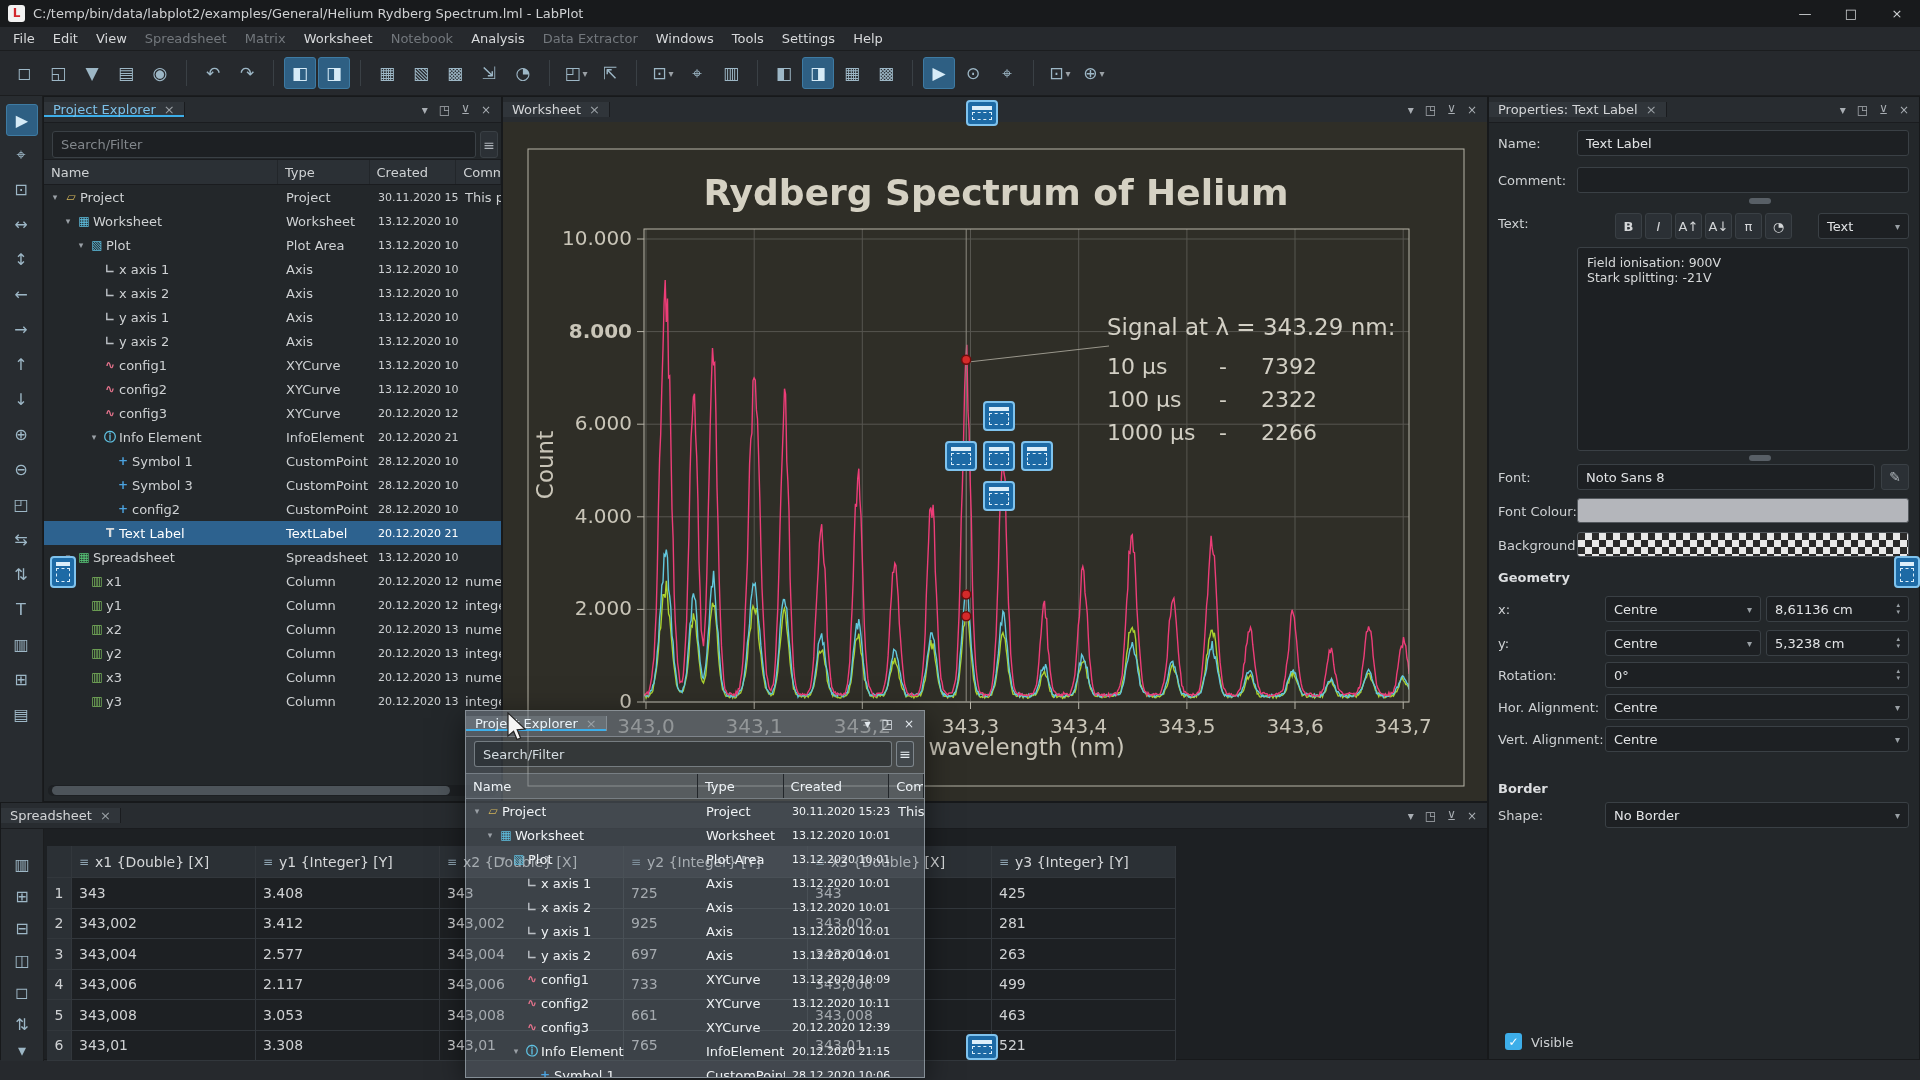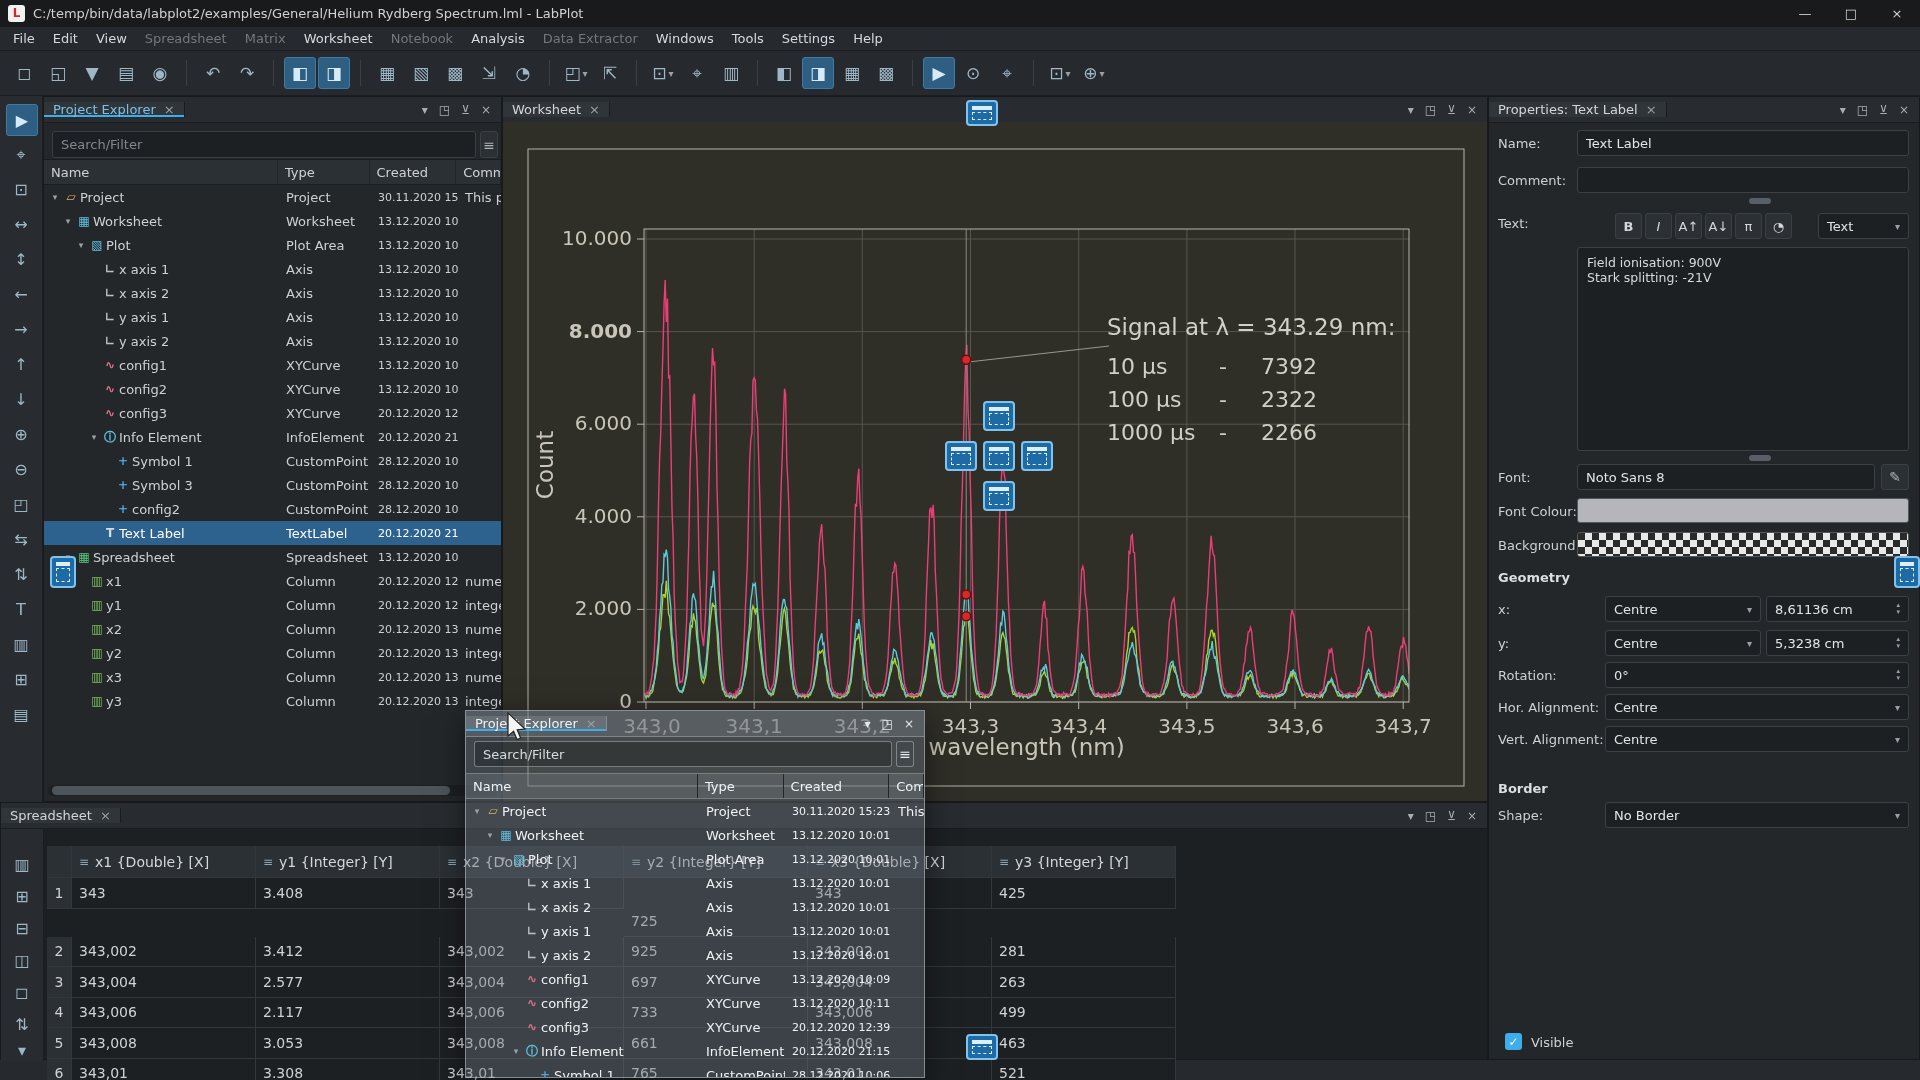--- a/index.html
+++ b/index.html
@@ -524,28 +524,29 @@
           <circle cx="463.2" cy="237.8" r="4.5" fill="#d42a2a" stroke="#6e0d0d" stroke-width="1.5"></circle>
           <circle cx="463.2" cy="472.5" r="4.5" fill="#d42a2a" stroke="#6e0d0d" stroke-width="1.5"></circle>
           <circle cx="463.2" cy="494.3" r="4.5" fill="#d42a2a" stroke="#6e0d0d" stroke-width="1.5"></circle>
         </svg>
         <div class="chart-text" style="left: 49px; top: 567px; width: 80px; text-align: right; font-size: 20px;">0</div>
         <div class="chart-text" style="left: 49px; top: 474.4px; width: 80px; text-align: right; font-size: 20px;">2.000</div>
         <div class="chart-text" style="left: 49px; top: 381.8px; width: 80px; text-align: right; font-size: 20px;">4.000</div>
         <div class="chart-text" style="left: 49px; top: 289.2px; width: 80px; text-align: right; font-size: 20px;">6.000</div>
         <div class="chart-text" style="left: 49px; top: 196.6px; width: 80px; text-align: right; font-size: 20px; font-weight: bold;">8.000</div>
         <div class="chart-text" style="left: 49px; top: 104px; width: 80px; text-align: right; font-size: 20px;">10.000</div>
-        <div class="chart-text" style="left: 103px; top: 592px; width: 80px; text-align: center; font-size: 20px; padding-left: 6px;">343,0</div>
+        <div class="chart-text" style="left: 103px; top: 592px; width: 80px; text-align: center; font-size: 20px;">343,0</div>
         <div class="chart-text" style="left: 211.17px; top: 592px; width: 80px; text-align: center; font-size: 20px;">343,1</div>
         <div class="chart-text" style="left: 319.34px; top: 592px; width: 80px; text-align: center; font-size: 20px;">343,2</div>
         <div class="chart-text" style="left: 427.51px; top: 592px; width: 80px; text-align: center; font-size: 20px;">343,3</div>
         <div class="chart-text" style="left: 535.68px; top: 592px; width: 80px; text-align: center; font-size: 20px;">343,4</div>
         <div class="chart-text" style="left: 643.85px; top: 592px; width: 80px; text-align: center; font-size: 20px;">343,5</div>
         <div class="chart-text" style="left: 752.02px; top: 592px; width: 80px; text-align: center; font-size: 20px;">343,6</div>
         <div class="chart-text" style="left: 860.19px; top: 592px; width: 80px; text-align: center; font-size: 20px;">343,7</div>
+        <div class="chart-text" style="left: 25px; top: 50px; width: 936px; text-align: center; font-size: 36px; font-weight: bold; color: rgb(213, 209, 195);">Rydberg Spectrum of Helium</div>
         <div class="chart-text" style="left: -8px; top: 330px; width: 100px; text-align: center; font-size: 23px; transform: rotate(-90deg);">Count</div>
         <div class="chart-text" style="left: 373.5px; top: 612px; width: 300px; text-align: center; font-size: 23px;">wavelength (nm)</div>
         <div id="annotation" style="left: 604px; top: 192px; width: 300px;">
           <div class="ann-title">Signal at λ = 343.29 nm:</div>
           <div class="ann-row">
             <span class="a">10 µs</span>
             <span class="b">-</span>
             <span class="c">7392</span>
           </div>
           <div class="ann-row">
@@ -730,21 +731,21 @@
           <div class="ss-cell ss-head" style="width: 184px; height: 32px;">
             <span class="ss-colicon">≡</span>
             <span>y3 {Integer} [Y]</span>
           </div>
         </div>
         <div class="ss-row">
           <div class="ss-cell ss-rownum" style="width: 25px; height: 30.5px;">1</div>
           <div class="ss-cell" style="width: 184px; height: 30.5px;">343</div>
           <div class="ss-cell" style="width: 184px; height: 30.5px;">3.408</div>
           <div class="ss-cell" style="width: 184px; height: 30.5px;">343</div>
-          <div class="ss-cell" style="width: 184px; height: 30.5px; margin-top: 28px;">725</div>
+          <div class="ss-cell" style="width: 184px; height: 30.5px;">725</div>
           <div class="ss-cell" style="width: 184px; height: 30.5px;">343</div>
           <div class="ss-cell" style="width: 184px; height: 30.5px;">425</div>
         </div>
         <div class="ss-row">
           <div class="ss-cell ss-rownum" style="width: 25px; height: 30.5px;">2</div>
           <div class="ss-cell" style="width: 184px; height: 30.5px;">343,002</div>
           <div class="ss-cell" style="width: 184px; height: 30.5px;">3.412</div>
           <div class="ss-cell" style="width: 184px; height: 30.5px;">343,002</div>
           <div class="ss-cell" style="width: 184px; height: 30.5px;">925</div>
           <div class="ss-cell" style="width: 184px; height: 30.5px;">343,002</div>

